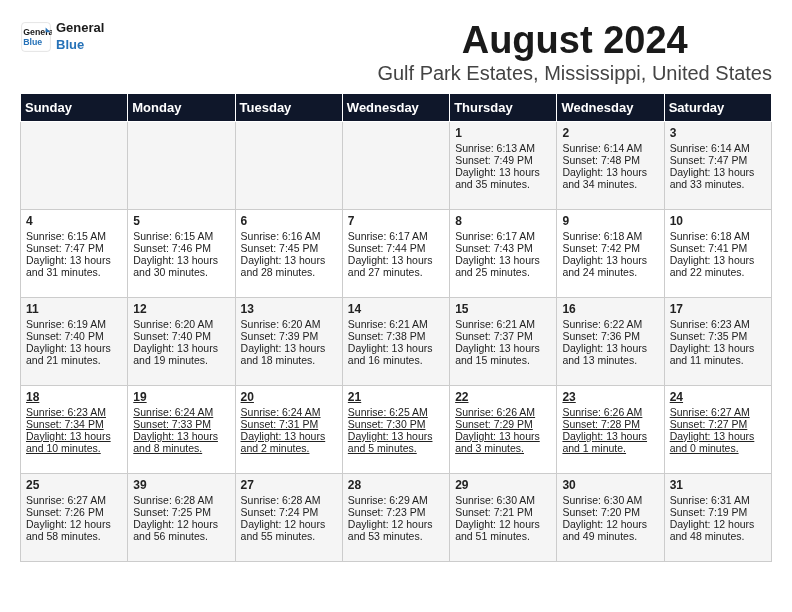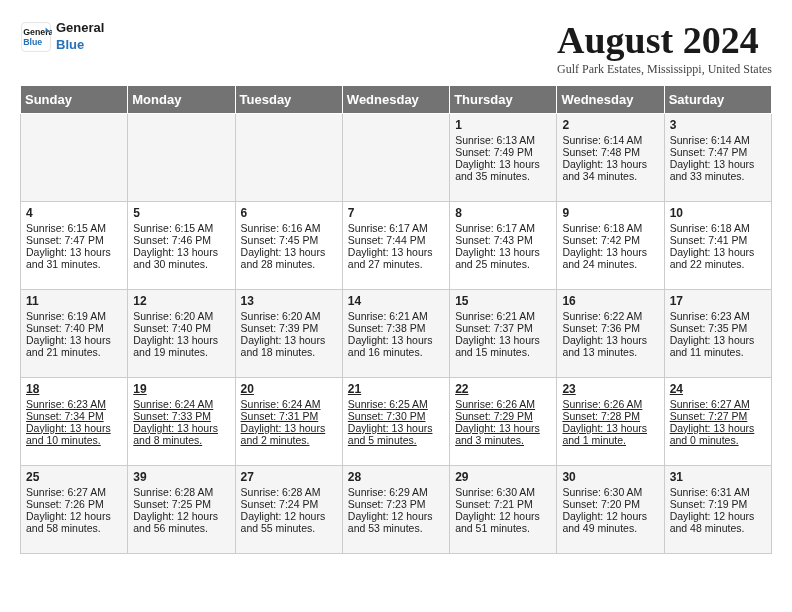--- a/index.html
+++ b/index.html
@@ -19,40 +19,39 @@
     .logo {
       display: flex;
       align-items: center;
       gap: 4px;
     }
     .logo-icon {
       width: 32px;
       height: 32px;
     }
     .title-section {
-      text-align: left;
-      font-family: Liberation Serif, serif;
+      text-align: center;
     }
     .month-title {
       font-size: 38px;
       font-weight: bold;
       color: #1a1a1a;
       line-height: 1.1;
     }
     .location {
-      font-size: 12px;
+      font-size: 20px;
       color: #444;
     }
     .calendar {
       width: 100%;
       border-collapse: collapse;
       table-layout: fixed;
     }
     .calendar th {
-      background: #737373;
+      background: #0f172a;
       color: #fff;
       padding: 6px 4px;
       font-size: 13px;
       font-weight: bold;
       text-align: left;
       border: 1px solid #fff;
     }
     .calendar td {
       border: 1px solid #ccc;
       vertical-align: top;

